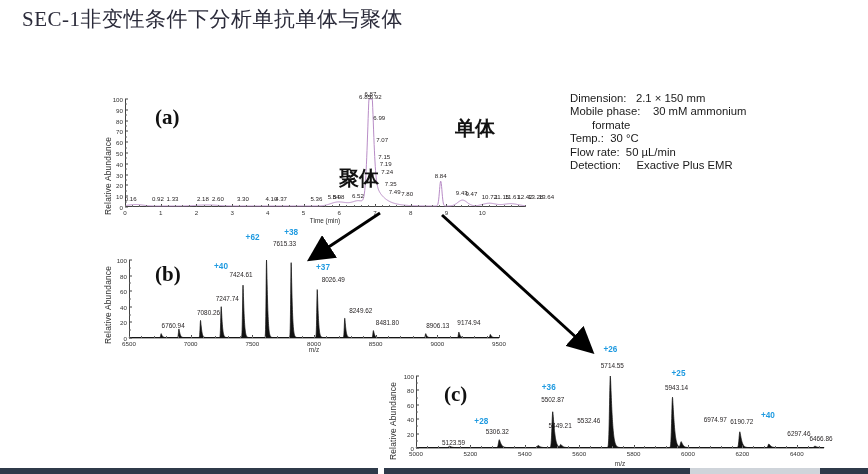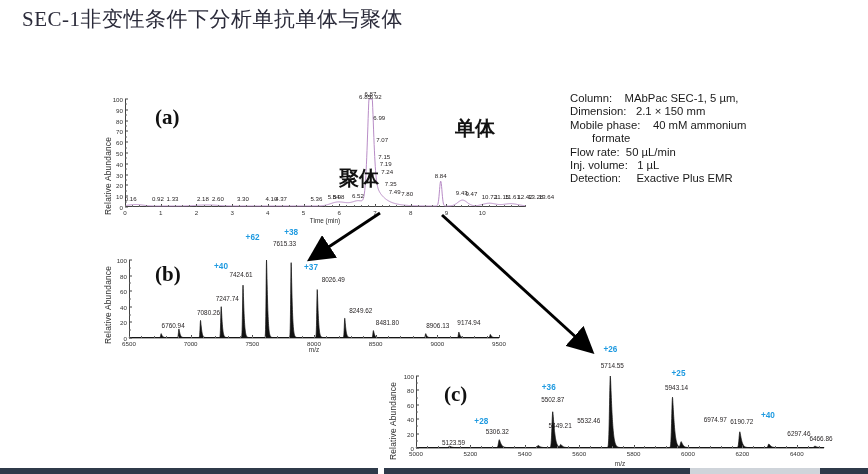--- a/index.html
+++ b/index.html
@@ -54,26 +54,25 @@
   .arrow{position:absolute;left:0;top:0;overflow:visible;pointer-events:none;}
   #bottombar{position:absolute;left:0;bottom:0;width:868px;height:6px;background:#2f3a4a;}
   #bottombar .seg{position:absolute;top:0;height:6px;background:#ffffff;}
 </style>
 </head>
 <body>
 
 <div id="title">SEC-1非变性条件下分析单抗单体与聚体</div>
 
 <div id="method">
-  <div class="mrow">Column:    MAbPac SEC-1, 5 µm,</div>
   <div class="mrow">Dimension:   2.1 × 150 mm</div>
-  <div class="mrow">Mobile phase:    40 mM ammonium</div>
+  <div class="mrow">Mobile phase:    30 mM ammonium</div>
   <div class="mrow indent">formate</div>
+  <div class="mrow">Temp.:  30 °C</div>
   <div class="mrow">Flow rate:  50 µL/min</div>
-  <div class="mrow">Inj. volume:   1 µL</div>
   <div class="mrow">Detection:     Exactive Plus EMR</div>
 </div>
 
 <div class="panel" id="panel-a" style="left:103px;top:95px;width:430px;height:130px;">
   <div class="ylab" style="left:0px;top:2px;height:118px;">Relative Abundance</div>
   <div class="plotbox" id="a-plot" style="left:22px;top:4px;width:400px;height:108px;">
     <div class="axisY"></div>
     <div class="axisX"></div>
     <svg class="spec" id="a-svg" width="400" height="108">
         <polyline points="0.00,106.54 0.29,106.51 0.57,106.48 0.86,106.44 1.14,106.41 1.43,106.38 1.71,106.34 2.00,106.31 2.29,106.27 2.57,106.24 2.86,106.20 3.14,106.17 3.43,106.13 3.71,106.09 4.00,106.06 4.29,106.02 4.57,105.98 4.86,105.95 5.14,105.91 5.43,105.88 5.71,105.84 6.00,105.81 6.29,105.78 6.57,105.75 6.86,105.72 7.14,105.69 7.43,105.67 7.71,105.64 8.00,105.62 8.29,105.60 8.57,105.58 8.86,105.57 9.14,105.55 9.43,105.54 9.71,105.53 10.00,105.52 10.29,105.52 10.57,105.52 10.86,105.52 11.14,105.52 11.43,105.52 11.71,105.53 12.00,105.54 12.29,105.55 12.57,105.57 12.86,105.58 13.14,105.60 13.43,105.62 13.71,105.64 14.00,105.67 14.29,105.69 14.57,105.72 14.86,105.75 15.14,105.78 15.43,105.81 15.71,105.84 16.00,105.88 16.29,105.91 16.57,105.95 16.86,105.98 17.14,106.02 17.43,106.06 17.71,106.09 18.00,106.13 18.29,106.17 18.57,106.20 18.86,106.24 19.14,106.27 19.43,106.31 19.71,106.34 20.00,106.38 20.29,106.41 20.57,106.44 20.86,106.48 21.14,106.51 21.43,106.54 21.71,106.57 22.00,106.59 22.29,106.62 22.57,106.65 22.86,106.67 23.14,106.70 23.43,106.72 23.71,106.74 24.00,106.76 24.29,106.78 24.57,106.80 24.86,106.82 25.14,106.83 25.43,106.85 25.71,106.86 26.00,106.87 26.29,106.89 26.57,106.90 26.86,106.91 27.14,106.92 27.43,106.93 27.71,106.94 28.00,106.95 28.29,106.95 28.57,106.96 28.86,106.97 29.14,106.97 29.43,106.98 29.71,106.98 30.00,106.99 30.29,106.99 30.57,107.00 30.86,107.00 31.14,107.00 31.43,107.01 31.71,107.01 32.00,107.01 32.29,107.01 32.57,107.01 32.86,107.02 33.14,107.02 33.43,107.02 33.71,107.02 34.00,107.02 34.29,107.02 34.57,107.02 34.86,107.02 35.14,107.02 35.43,107.02 35.71,107.02 36.00,107.03 36.29,107.03 36.57,107.03 36.86,107.03 37.14,107.03 37.43,107.03 37.71,107.03 38.00,107.03 38.29,107.03 38.57,107.03 38.86,107.03 39.14,107.03 39.43,107.03 39.71,107.03 40.00,107.03 40.29,107.03 40.57,107.03 40.86,107.03 41.14,107.03 41.43,107.03 41.71,107.03 42.00,107.03 42.29,107.03 42.57,107.03 42.86,107.03 43.14,107.03 43.43,107.03 43.71,107.03 44.00,107.03 44.29,107.03 44.57,107.03 44.86,107.03 45.14,107.03 45.43,107.02 45.71,107.02 46.00,107.02 46.29,107.02 46.57,107.02 46.86,107.02 47.14,107.02 47.43,107.02 47.71,107.02 48.00,107.02 48.29,107.02 48.57,107.02 48.86,107.02 49.14,107.02 49.43,107.02 49.71,107.02 50.00,107.02 50.29,107.02 50.57,107.01 50.86,107.01 51.14,107.01 51.43,107.01 51.71,107.01 52.00,107.01 52.29,107.01 52.57,107.00 52.86,107.00 53.14,107.00 53.43,107.00 53.71,107.00 54.00,106.99 54.29,106.99 54.57,106.99 54.86,106.99 55.14,106.98 55.43,106.98 55.71,106.98 56.00,106.97 56.29,106.97 56.57,106.97 56.86,106.96 57.14,106.96 57.43,106.95 57.71,106.95 58.00,106.94 58.29,106.94 58.57,106.93 58.86,106.93 59.14,106.92 59.43,106.91 59.71,106.91 60.00,106.90 60.29,106.89 60.57,106.89 60.86,106.88 61.14,106.87 61.43,106.86 61.71,106.85 62.00,106.84 62.29,106.83 62.57,106.82 62.86,106.81 63.14,106.80 63.43,106.79 63.71,106.78 64.00,106.77 64.29,106.76 64.57,106.75 64.86,106.73 65.14,106.72 65.43,106.71 65.71,106.69 66.00,106.68 66.29,106.67 66.57,106.65 66.86,106.64 67.14,106.62 67.43,106.61 67.71,106.59 68.00,106.58 68.29,106.56 68.57,106.54 68.86,106.53 69.14,106.51 69.43,106.49 69.71,106.48 70.00,106.46 70.29,106.44 70.57,106.43 70.86,106.41 71.14,106.39 71.43,106.37 71.71,106.36 72.00,106.34 72.29,106.32 72.57,106.30 72.86,106.29 73.14,106.27 73.43,106.25 73.71,106.24 74.00,106.22 74.29,106.20 74.57,106.19 74.86,106.17 75.14,106.16 75.43,106.14 75.71,106.13 76.00,106.11 76.29,106.10 76.57,106.08 76.86,106.07 77.14,106.06 77.43,106.05 77.71,106.04 78.00,106.03 78.29,106.02 78.57,106.01 78.86,106.00 79.14,105.99 79.43,105.98 79.71,105.98 80.00,105.97 80.29,105.96 80.57,105.96 80.86,105.96 81.14,105.95 81.43,105.95 81.71,105.95 82.00,105.95 82.29,105.95 82.57,105.95 82.86,105.95 83.14,105.95 83.43,105.96 83.71,105.96 84.00,105.96 84.29,105.97 84.57,105.98 84.86,105.98 85.14,105.99 85.43,106.00 85.71,106.01 86.00,106.02 86.29,106.03 86.57,106.04 86.86,106.05 87.14,106.06 87.43,106.07 87.71,106.08 88.00,106.10 88.29,106.11 88.57,106.13 88.86,106.14 89.14,106.16 89.43,106.17 89.71,106.19 90.00,106.20 90.29,106.22 90.57,106.24 90.86,106.25 91.14,106.27 91.43,106.29 91.71,106.30 92.00,106.32 92.29,106.34 92.57,106.36 92.86,106.37 93.14,106.39 93.43,106.41 93.71,106.43 94.00,106.44 94.29,106.46 94.57,106.48 94.86,106.49 95.14,106.51 95.43,106.53 95.71,106.54 96.00,106.56 96.29,106.58 96.57,106.59 96.86,106.61 97.14,106.62 97.43,106.64 97.71,106.65 98.00,106.67 98.29,106.68 98.57,106.69 98.86,106.71 99.14,106.72 99.43,106.73 99.71,106.75 100.00,106.76 100.29,106.77 100.57,106.78 100.86,106.79 101.14,106.80 101.43,106.81 101.71,106.82 102.00,106.83 102.29,106.84 102.57,106.85 102.86,106.86 103.14,106.87 103.43,106.88 103.71,106.89 104.00,106.89 104.29,106.90 104.57,106.91 104.86,106.91 105.14,106.92 105.43,106.93 105.71,106.93 106.00,106.94 106.29,106.94 106.57,106.95 106.86,106.95 107.14,106.96 107.43,106.96 107.71,106.97 108.00,106.97 108.29,106.97 108.57,106.98 108.86,106.98 109.14,106.98 109.43,106.99 109.71,106.99 110.00,106.99 110.29,106.99 110.57,107.00 110.86,107.00 111.14,107.00 111.43,107.00 111.71,107.00 112.00,107.01 112.29,107.01 112.57,107.01 112.86,107.01 113.14,107.01 113.43,107.01 113.71,107.01 114.00,107.02 114.29,107.02 114.57,107.02 114.86,107.02 115.14,107.02 115.43,107.02 115.71,107.02 116.00,107.02 116.29,107.02 116.57,107.02 116.86,107.02 117.14,107.02 117.43,107.02 117.71,107.02 118.00,107.02 118.29,107.02 118.57,107.02 118.86,107.02 119.14,107.03 119.43,107.03 119.71,107.03 120.00,107.03 120.29,107.03 120.57,107.03 120.86,107.03 121.14,107.03 121.43,107.03 121.71,107.03 122.00,107.03 122.29,107.03 122.57,107.03 122.86,107.03 123.14,107.03 123.43,107.03 123.71,107.03 124.00,107.03 124.29,107.03 124.57,107.03 124.86,107.03 125.14,107.03 125.43,107.03 125.71,107.03 126.00,107.03 126.29,107.03 126.57,107.03 126.86,107.03 127.14,107.03 127.43,107.03 127.71,107.03 128.00,107.03 128.29,107.03 128.57,107.03 128.86,107.03 129.14,107.03 129.43,107.03 129.71,107.03 130.00,107.03 130.29,107.03 130.57,107.03 130.86,107.03 131.14,107.03 131.43,107.03 131.71,107.03 132.00,107.03 132.29,107.03 132.57,107.03 132.86,107.03 133.14,107.03 133.43,107.03 133.71,107.03 134.00,107.03 134.29,107.03 134.57,107.03 134.86,107.03 135.14,107.03 135.43,107.03 135.71,107.03 136.00,107.03 136.29,107.03 136.57,107.03 136.86,107.03 137.14,107.03 137.43,107.03 137.71,107.03 138.00,107.03 138.29,107.03 138.57,107.03 138.86,107.03 139.14,107.03 139.43,107.03 139.71,107.03 140.00,107.03 140.29,107.03 140.57,107.03 140.86,107.03 141.14,107.03 141.43,107.03 141.71,107.03 142.00,107.03 142.29,107.03 142.57,107.03 142.86,107.03 143.14,107.03 143.43,107.03 143.71,107.03 144.00,107.03 144.29,107.03 144.57,107.03 144.86,107.03 145.14,107.03 145.43,107.03 145.71,107.03 146.00,107.03 146.29,107.03 146.57,107.03 146.86,107.03 147.14,107.03 147.43,107.03 147.71,107.03 148.00,107.03 148.29,107.03 148.57,107.03 148.86,107.03 149.14,107.03 149.43,107.03 149.71,107.03 150.00,107.03 150.29,107.03 150.57,107.03 150.86,107.03 151.14,107.03 151.43,107.03 151.71,107.03 152.00,107.03 152.29,107.03 152.57,107.03 152.86,107.03 153.14,107.03 153.43,107.03 153.71,107.03 154.00,107.03 154.29,107.03 154.57,107.03 154.86,107.03 155.14,107.03 155.43,107.03 155.71,107.03 156.00,107.03 156.29,107.03 156.57,107.03 156.86,107.03 157.14,107.03 157.43,107.03 157.71,107.03 158.00,107.03 158.29,107.03 158.57,107.03 158.86,107.03 159.14,107.03 159.43,107.03 159.71,107.03 160.00,107.03 160.29,107.03 160.57,107.03 160.86,107.03 161.14,107.03 161.43,107.03 161.71,107.03 162.00,107.03 162.29,107.03 162.57,107.03 162.86,107.03 163.14,107.03 163.43,107.03 163.71,107.03 164.00,107.03 164.29,107.03 164.57,107.03 164.86,107.03 165.14,107.03 165.43,107.03 165.71,107.03 166.00,107.03 166.29,107.03 166.57,107.03 166.86,107.03 167.14,107.03 167.43,107.03 167.71,107.03 168.00,107.03 168.29,107.03 168.57,107.03 168.86,107.03 169.14,107.03 169.43,107.03 169.71,107.03 170.00,107.03 170.29,107.03 170.57,107.03 170.86,107.03 171.14,107.03 171.43,107.03 171.71,107.03 172.00,107.03 172.29,107.03 172.57,107.03 172.86,107.03 173.14,107.03 173.43,107.03 173.71,107.03 174.00,107.03 174.29,107.03 174.57,107.03 174.86,107.03 175.14,107.03 175.43,107.03 175.71,107.03 176.00,107.03 176.29,107.03 176.57,107.03 176.86,107.03 177.14,107.03 177.43,107.03 177.71,107.03 178.00,107.03 178.29,107.03 178.57,107.03 178.86,107.03 179.14,107.03 179.43,107.03 179.71,107.03 180.00,107.03 180.29,107.03 180.57,107.03 180.86,107.03 181.14,107.03 181.43,107.03 181.71,107.03 182.00,107.03 182.29,107.03 182.57,107.03 182.86,107.03 183.14,107.03 183.43,107.03 183.71,107.03 184.00,107.03 184.29,107.03 184.57,107.03 184.86,107.03 185.14,107.03 185.43,107.03 185.71,107.03 186.00,107.03 186.29,107.03 186.57,107.03 186.86,107.02 187.14,107.02 187.43,107.02 187.71,107.02 188.00,107.02 188.29,107.02 188.57,107.02 188.86,107.02 189.14,107.02 189.43,107.02 189.71,107.01 190.00,107.01 190.29,107.01 190.57,107.01 190.86,107.00 191.14,107.00 191.43,107.00 191.71,106.99 192.00,106.99 192.29,106.98 192.57,106.97 192.86,106.97 193.14,106.96 193.43,106.95 193.71,106.94 194.00,106.93 194.29,106.92 194.57,106.90 194.86,106.89 195.14,106.87 195.43,106.85 195.71,106.83 196.00,106.81 196.29,106.79 196.57,106.77 196.86,106.74 197.14,106.71 197.43,106.68 197.71,106.64 198.00,106.61 198.29,106.57 198.57,106.53 198.86,106.48 199.14,106.44 199.43,106.39 199.71,106.33 200.00,106.28 200.29,106.22 200.57,106.16 200.86,106.09 201.14,106.02 201.43,105.95 201.71,105.88 202.00,105.80 202.29,105.72 202.57,105.64 202.86,105.56 203.14,105.47 203.43,105.38 203.71,105.29 204.00,105.20 204.29,105.10 204.57,105.01 204.86,104.91 205.14,104.81 205.43,104.72 205.71,104.62 206.00,104.52 206.29,104.42 206.57,104.33 206.86,104.23 207.14,104.14 207.43,104.04 207.71,103.95 208.00,103.86 208.29,103.78 208.57,103.70 208.86,103.62 209.14,103.54 209.43,103.47 209.71,103.40 210.00,103.33 210.29,103.27 210.57,103.22 210.86,103.16 211.14,103.12 211.43,103.07 211.71,103.04 212.00,103.00 212.29,102.98 212.57,102.95 212.86,102.93 213.14,102.92 213.43,102.91 213.71,102.91 214.00,102.91 214.29,102.91 214.57,102.92 214.86,102.93 215.14,102.95 215.43,102.96 215.71,102.99 216.00,103.01 216.29,103.04 216.57,103.07 216.86,103.10 217.14,103.13 217.43,103.17 217.71,103.20 218.00,103.24 218.29,103.28 218.57,103.31 218.86,103.35 219.14,103.39 219.43,103.42 219.71,103.46 220.00,103.49 220.29,103.52 220.57,103.55 220.86,103.58 221.14,103.60 221.43,103.62 221.71,103.64 222.00,103.65 222.29,103.66 222.57,103.66 222.86,103.66 223.14,103.66 223.43,103.65 223.71,103.63 224.00,103.61 224.29,103.58 224.57,103.55 224.86,103.51 225.14,103.47 225.43,103.42 225.71,103.37 226.00,103.31 226.29,103.24 226.57,103.17 226.86,103.10 227.14,103.02 227.43,102.94 227.71,102.86 228.00,102.77 228.29,102.68 228.57,102.60 228.86,102.51 229.14,102.42 229.43,102.33 229.71,102.25 230.00,102.16 230.29,102.09 230.57,102.01 230.86,101.94 231.14,101.88 231.43,101.82 231.71,101.77 232.00,101.73 232.29,101.70 232.57,101.67 232.86,101.65 233.14,101.65 233.43,101.65 233.71,101.65 234.00,101.67 234.29,101.69 234.57,101.72 234.86,101.75 235.14,101.78 235.43,101.81 235.71,101.83 236.00,101.84 236.29,101.82 236.57,101.77 236.86,101.67 237.14,101.50 237.43,101.25 237.71,100.88 238.00,100.36 238.29,99.66 238.57,98.74 238.86,97.53 239.14,96.00 239.43,94.07 239.71,91.70 240.00,88.82 240.29,85.38 240.57,81.33 240.86,76.65 241.14,71.31 241.43,65.32 241.71,58.72 242.00,51.56 242.29,43.94 242.57,35.98 242.86,27.83 243.14,19.67 243.43,11.71 243.71,4.13 244.00,0.00 244.29,0.00 244.57,0.00 244.86,0.00 245.14,0.00 245.43,0.00 245.71,0.00 246.00,0.00 246.29,0.00 246.57,0.00 246.86,0.00 247.14,0.00 247.43,1.91 247.71,8.66 248.00,15.70 248.29,23.06 248.57,30.90 248.86,38.37 249.14,45.37 249.43,51.83 249.71,57.69 250.00,62.94 250.29,67.58 250.57,71.64 250.86,75.15 251.14,78.16 251.43,80.72 251.71,82.89 252.00,84.72 252.29,86.27 252.57,87.58 252.86,88.69 253.14,89.64 253.43,90.47 253.71,91.19 254.00,91.84 254.29,92.42 254.57,92.95 254.86,93.44 255.14,93.90 255.43,94.34 255.71,94.75 256.00,95.14 256.29,95.52 256.57,95.88 256.86,96.23 257.14,96.57 257.43,96.90 257.71,97.21 258.00,97.52 258.29,97.82 258.57,98.10 258.86,98.38 259.14,98.65 259.43,98.91 259.71,99.16 260.00,99.41 260.29,99.65 260.57,99.88 260.86,100.10 261.14,100.31 261.43,100.52 261.71,100.73 262.00,100.92 262.29,101.11 262.57,101.30 262.86,101.47 263.14,101.65 263.43,101.81 263.71,101.98 264.00,102.13 264.29,102.29 264.57,102.43 264.86,102.58 265.14,102.72 265.43,102.85 265.71,102.98 266.00,103.11 266.29,103.23 266.57,103.35 266.86,103.46 267.14,103.57 267.43,103.68 267.71,103.78 268.00,103.88 268.29,103.98 268.57,104.08 268.86,104.17 269.14,104.26 269.43,104.34 269.71,104.43 270.00,104.51 270.29,104.59 270.57,104.66 270.86,104.74 271.14,104.81 271.43,104.88 271.71,104.94 272.00,105.01 272.29,105.07 272.57,105.13 272.86,105.19 273.14,105.25 273.43,105.30 273.71,105.36 274.00,105.41 274.29,105.46 274.57,105.51 274.86,105.56 275.14,105.60 275.43,105.65 275.71,105.69 276.00,105.73 276.29,105.77 276.57,105.81 276.86,105.85 277.14,105.89 277.43,105.92 277.71,105.96 278.00,105.99 278.29,106.02 278.57,106.05 278.86,106.08 279.14,106.11 279.43,106.14 279.71,106.17 280.00,106.20 280.29,106.22 280.57,106.25 280.86,106.27 281.14,106.29 281.43,106.32 281.71,106.34 282.00,106.36 282.29,106.38 282.57,106.40 282.86,106.42 283.14,106.44 283.43,106.46 283.71,106.48 284.00,106.49 284.29,106.51 284.57,106.53 284.86,106.54 285.14,106.56 285.43,106.57 285.71,106.59 286.00,106.60 286.29,106.61 286.57,106.63 286.86,106.64 287.14,106.65 287.43,106.66 287.71,106.67 288.00,106.68 288.29,106.70 288.57,106.71 288.86,106.72 289.14,106.73 289.43,106.73 289.71,106.74 290.00,106.75 290.29,106.76 290.57,106.77 290.86,106.78 291.14,106.79 291.43,106.79 291.71,106.80 292.00,106.81 292.29,106.81 292.57,106.82 292.86,106.83 293.14,106.83 293.43,106.84 293.71,106.85 294.00,106.85 294.29,106.86 294.57,106.86 294.86,106.87 295.14,106.87 295.43,106.88 295.71,106.88 296.00,106.89 296.29,106.89 296.57,106.89 296.86,106.90 297.14,106.90 297.43,106.91 297.71,106.91 298.00,106.91 298.29,106.92 298.57,106.92 298.86,106.92 299.14,106.93 299.43,106.93 299.71,106.93 300.00,106.94 300.29,106.94 300.57,106.94 300.86,106.95 301.14,106.95 301.43,106.95 301.71,106.95 302.00,106.96 302.29,106.96 302.57,106.96 302.86,106.96 303.14,106.96 303.43,106.97 303.71,106.97 304.00,106.97 304.29,106.97 304.57,106.97 304.86,106.97 305.14,106.98 305.43,106.98 305.71,106.98 306.00,106.98 306.29,106.98 306.57,106.98 306.86,106.99 307.14,106.99 307.43,106.99 307.71,106.99 308.00,106.99 308.29,106.99 308.57,106.99 308.86,106.99 309.14,106.99 309.43,107.00 309.71,107.00 310.00,107.00 310.29,107.00 310.57,106.99 310.86,106.99 311.14,106.97 311.43,106.93 311.71,106.85 312.00,106.70 312.29,106.43 312.57,105.95 312.86,105.18 313.14,104.01 313.43,102.34 313.71,100.10 314.00,97.31 314.29,94.08 314.57,90.66 314.86,87.37 315.14,84.64 315.43,82.81 315.71,82.17 316.00,82.81 316.29,84.64 316.57,87.38 316.86,90.66 317.14,94.09 317.43,97.32 317.71,100.11 318.00,102.35 318.29,104.02 318.57,105.19 318.86,105.96 319.14,106.44 319.43,106.71 319.71,106.87 320.00,106.94 320.29,106.98 320.57,107.00 320.86,107.00 321.14,107.01 321.43,107.00 321.71,107.00 322.00,107.00 322.29,106.99 322.57,106.99 322.86,106.98 323.14,106.97 323.43,106.96 323.71,106.95 324.00,106.93 324.29,106.92 324.57,106.90 324.86,106.88 325.14,106.85 325.43,106.82 325.71,106.79 326.00,106.75 326.29,106.70 326.57,106.65 326.86,106.59 327.14,106.53 327.43,106.46 327.71,106.38 328.00,106.29 328.29,106.20 328.57,106.09 328.86,105.97 329.14,105.85 329.43,105.71 329.71,105.57 330.00,105.41 330.29,105.25 330.57,105.07 330.86,104.89 331.14,104.70 331.43,104.50 331.71,104.29 332.00,104.08 332.29,103.86 332.57,103.64 332.86,103.42 333.14,103.20 333.43,102.98 333.71,102.77 334.00,102.56 334.29,102.35 334.57,102.16 334.86,101.97 335.14,101.80 335.43,101.65 335.71,101.51 336.00,101.39 336.29,101.29 336.57,101.20 336.86,101.14 337.14,101.10 337.43,101.09 337.71,101.09 338.00,101.12 338.29,101.17 338.57,101.24 338.86,101.33 339.14,101.45 339.43,101.58 339.71,101.72 340.00,101.89 340.29,102.06 340.57,102.25 340.86,102.45 341.14,102.66 341.43,102.87 341.71,103.09 342.00,103.31 342.29,103.53 342.57,103.75 342.86,103.96 343.14,104.18 343.43,104.38 343.71,104.59 344.00,104.78 344.29,104.96 344.57,105.14 344.86,105.31 345.14,105.46 345.43,105.61 345.71,105.74 346.00,105.87 346.29,105.98 346.57,106.08 346.86,106.18 347.14,106.26 347.43,106.33 347.71,106.40 348.00,106.45 348.29,106.50 348.57,106.54 348.86,106.57 349.14,106.60 349.43,106.61 349.71,106.63 350.00,106.63 350.29,106.63 350.57,106.63 350.86,106.62 351.14,106.60 351.43,106.58 351.71,106.56 352.00,106.53 352.29,106.50 352.57,106.46 352.86,106.42 353.14,106.38 353.43,106.34 353.71,106.29 354.00,106.24 354.29,106.18 354.57,106.12 354.86,106.06 355.14,106.00 355.43,105.94 355.71,105.87 356.00,105.80 356.29,105.73 356.57,105.66 356.86,105.59 357.14,105.51 357.43,105.44 357.71,105.36 358.00,105.29 358.29,105.21 358.57,105.13 358.86,105.06 359.14,104.99 359.43,104.91 359.71,104.84 360.00,104.78 360.29,104.71 360.57,104.65 360.86,104.59 361.14,104.53 361.43,104.48 361.71,104.43 362.00,104.38 362.29,104.34 362.57,104.31 362.86,104.27 363.14,104.25 363.43,104.23 363.71,104.21 364.00,104.20 364.29,104.19 364.57,104.19 364.86,104.20 365.14,104.21 365.43,104.22 365.71,104.24 366.00,104.27 366.29,104.29 366.57,104.33 366.86,104.36 367.14,104.40 367.43,104.45 367.71,104.49 368.00,104.54 368.29,104.59 368.57,104.65 368.86,104.70 369.14,104.76 369.43,104.81 369.71,104.87 370.00,104.93 370.29,104.98 370.57,105.04 370.86,105.09 371.14,105.14 371.43,105.19 371.71,105.24 372.00,105.29 372.29,105.33 372.57,105.37 372.86,105.40 373.14,105.44 373.43,105.47 373.71,105.49 374.00,105.51 374.29,105.53 374.57,105.54 374.86,105.55 375.14,105.56 375.43,105.56 375.71,105.56 376.00,105.55 376.29,105.54 376.57,105.53 376.86,105.51 377.14,105.49 377.43,105.47 377.71,105.44 378.00,105.41 378.29,105.38 378.57,105.35 378.86,105.31 379.14,105.28 379.43,105.24 379.71,105.20 380.00,105.16 380.29,105.12 380.57,105.08 380.86,105.04 381.14,105.00 381.43,104.96 381.71,104.93 382.00,104.89 382.29,104.85 382.57,104.82 382.86,104.79 383.14,104.76 383.43,104.74 383.71,104.71 384.00,104.69 384.29,104.68 384.57,104.66 384.86,104.65 385.14,104.65 385.43,104.64 385.71,104.64 386.00,104.64 386.29,104.65 386.57,104.66 386.86,104.68 387.14,104.69 387.43,104.72 387.71,104.74 388.00,104.77 388.29,104.80 388.57,104.83 388.86,104.87 389.14,104.91 389.43,104.95 389.71,105.00 390.00,105.04 390.29,105.09 390.57,105.14 390.86,105.19 391.14,105.25 391.43,105.30 391.71,105.36 392.00,105.41 392.29,105.47 392.57,105.53 392.86,105.59 393.14,105.64 393.43,105.70 393.71,105.76 394.00,105.82 394.29,105.87 394.57,105.93 394.86,105.98 395.14,106.03 395.43,106.09 395.71,106.14 396.00,106.19 396.29,106.23 396.57,106.28 396.86,106.32 397.14,106.37 397.43,106.41 397.71,106.45 398.00,106.49 398.29,106.52 398.57,106.56 398.86,106.59 399.14,106.62 399.43,106.65 399.71,106.68 400.00,106.71" fill="none" stroke="#b07fc0" stroke-width="0.9"></polyline>
@@ -301,21 +300,21 @@
       <div class="xminor" style="left: 370px;"></div>
       <div class="ptlabel b" style="left: 44.1826px; top: 62.1px;">6760.94</div>
       <div class="ptlabel b" style="left: 79.5654px; top: 48.84px;">7080.26</div>
       <div class="ptlabel b" style="left: 98.2213px; top: 34.8px;">7247.74</div>
       <div class="ptlabel b" style="left: 112.035px; top: 10.96px;">7424.61</div>
       <div class="chg" style="left: 92.0352px; top: 1.96px;">+40</div>
       <div class="ptlabel b" style="left: 155.557px; top: -20px;">7615.33</div>
       <div class="chg" style="left: 123.557px; top: -27px;">+62</div>
       <div class="chg" style="left: 162.183px; top: -31.88px;">+38</div>
       <div class="ptlabel b" style="left: 204.267px; top: 15.64px;">8026.49</div>
-      <div class="chg" style="left: 182px; top: 2.64px;">+37</div>
+      <div class="chg" style="left: 194px; top: 2.64px;">+37</div>
       <div class="ptlabel b" style="left: 231.786px; top: 46.5px;">8249.62</div>
       <div class="ptlabel b" style="left: 258.422px; top: 58.98px;">8481.80</div>
       <div class="ptlabel b" style="left: 308.756px; top: 62.1px;">8906.13</div>
       <div class="ptlabel b" style="left: 339.909px; top: 58.54px;">9174.94</div>
     </div>
   <div class="panlabel" style="left:52px;top:12px;">(b)</div>
   <div class="xaxname" style="left:calc(26px + 185px);top:96px;transform:translateX(-50%);">m/z</div>
 </div>
 
 <div class="panel" id="panel-c" style="left:388px;top:368px;width:478px;height:106px;">

